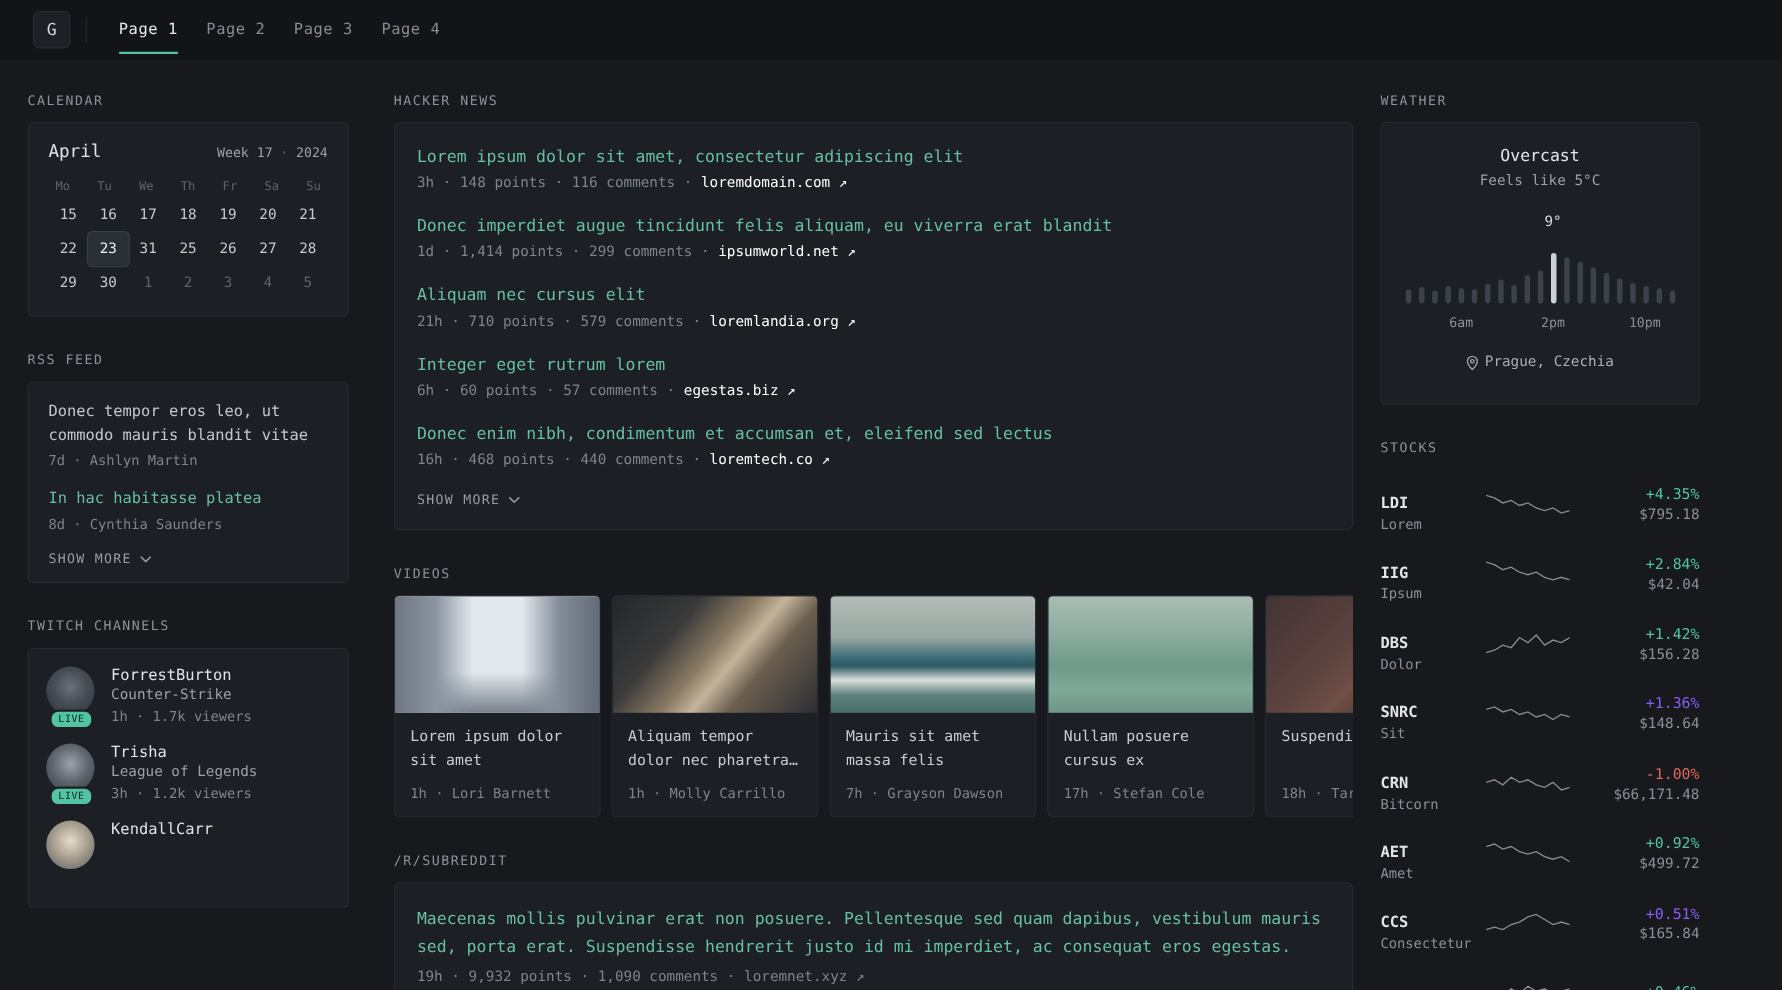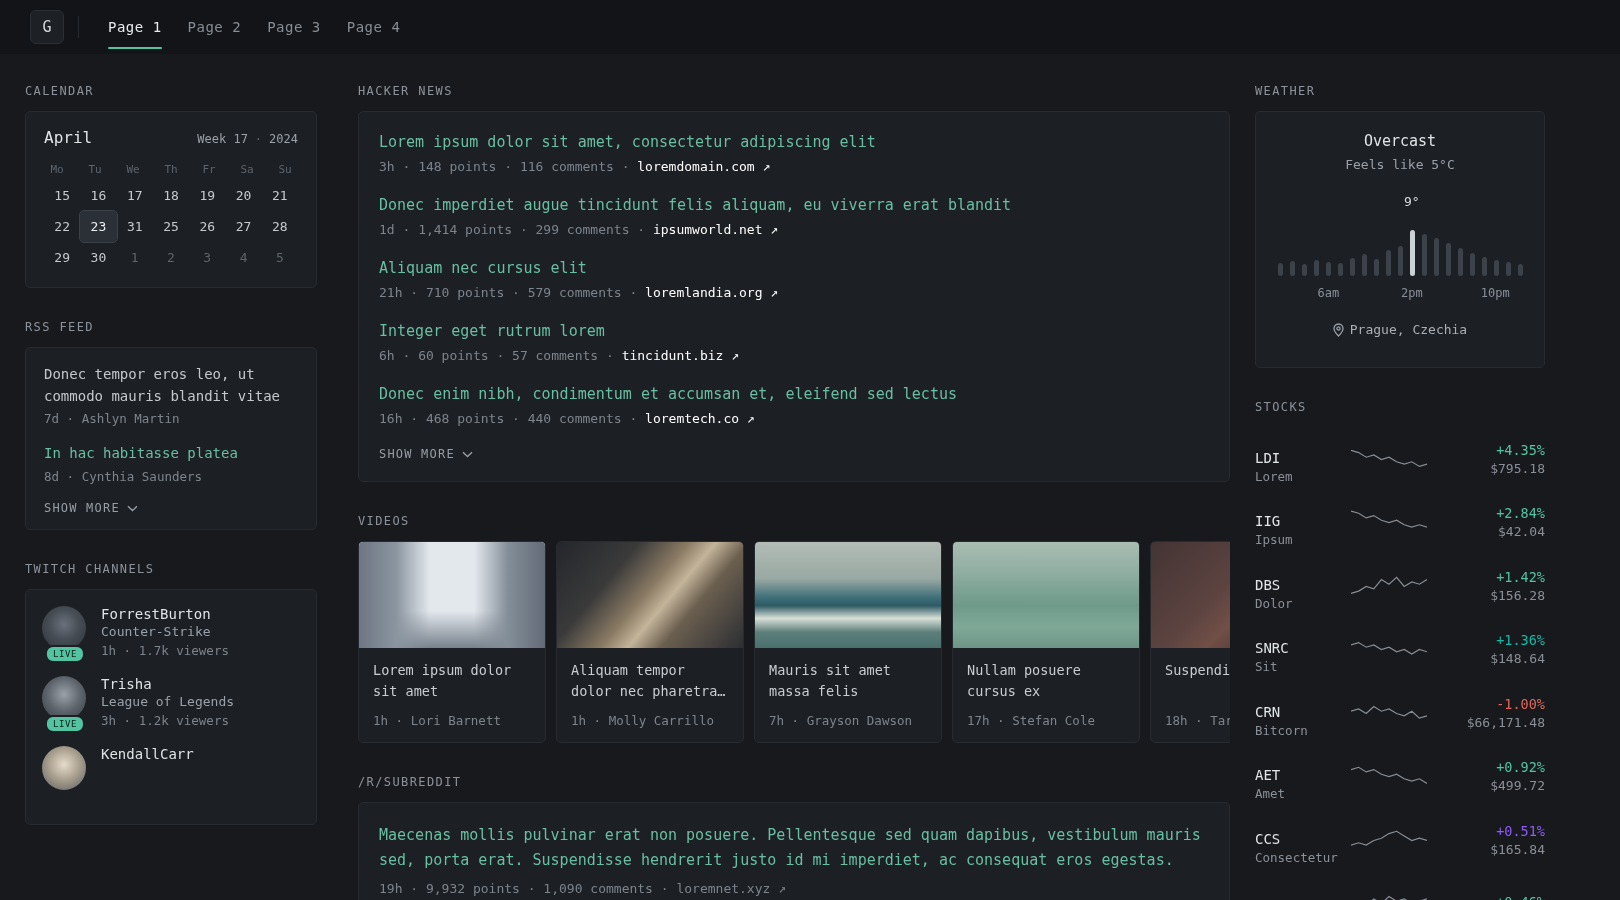--- a/index.html
+++ b/index.html
@@ -120,21 +120,21 @@
   .w-bar.hl { background:#ccd1d6; }
   .w-times { position:relative; height:16px; margin-top:10px; }
   .w-time { position:absolute; transform:translateX(-50%); font-size:12px; color:#8a9098; }
   .w-loc { margin-top:20px; display:flex; align-items:center; justify-content:center; gap:6px;
     font-size:13px; color:#aab0b6; }
   .w-loc svg { stroke:#9aa1a8; }
 
   
   .stock-row { display:flex; align-items:center; min-height:63.5px; }
   .stock-left { width:96px; flex:none; }
-  .stock-ticker { font-size:14px; font-weight:normal; color:#e2e5e8;margin-top:16px; }
+  .stock-ticker { font-size:14px; font-weight:bold; color:#e2e5e8;margin-top:16px; }
   .stock-name { font-size:12.5px; color:#8a9098; margin-top:3px; }
   .spark { width:76px; height:30px; flex:none; }
   .spark polyline { fill:none; stroke:#878e95; stroke-width:1.2; }
   .stock-right { flex:1; text-align:right; }
   .stock-change { font-size:13.5px; }
   .stock-price { font-size:13px; color:#8a9098; margin-top:3px; }
 </style>
 </head>
 <body>
 
@@ -276,21 +276,21 @@
             <div class="hn-item">
               <div class="hn-title">Donec imperdiet augue tincidunt felis aliquam, eu viverra erat blandit</div>
               <div class="hn-meta"><span>1d · 1,414 points · 299 comments · </span><span class="link">ipsumworld.net ↗</span></div>
             </div>
             <div class="hn-item">
               <div class="hn-title">Aliquam nec cursus elit</div>
               <div class="hn-meta"><span>21h · 710 points · 579 comments · </span><span class="link">loremlandia.org ↗</span></div>
             </div>
             <div class="hn-item">
               <div class="hn-title">Integer eget rutrum lorem</div>
-              <div class="hn-meta"><span>6h · 60 points · 57 comments · </span><span class="link">tincidunt.biz ↗</span></div>
+              <div class="hn-meta"><span>6h · 60 points · 57 comments · </span><span class="link">egestas.biz ↗</span></div>
             </div>
             <div class="hn-item">
               <div class="hn-title">Donec enim nibh, condimentum et accumsan et, eleifend sed lectus</div>
               <div class="hn-meta"><span>16h · 468 points · 440 comments · </span><span class="link">loremtech.co ↗</span></div>
             </div>
           </div>
         <div id="hn-more">
             <div class="show-more">
               <span>SHOW MORE</span>
               <svg width="11" height="7" viewBox="0 0 11 7" fill="none" stroke-width="1.4">
@@ -447,21 +447,21 @@
           </div>
           <div class="stock-row">
             <div class="stock-left">
               <div class="stock-ticker">SNRC</div>
               <div class="stock-name">Sit</div>
             </div>
             <svg viewBox="0 0 76 30" class="spark">
               <polyline points="0.0,10.9 7.6,8.6 15.2,13.2 22.8,10.9 30.4,15.5 38.0,13.2 45.6,17.8 53.2,15.5 60.8,20.1 68.4,15.5 76.0,17.8"></polyline>
             </svg>
             <div class="stock-right">
-              <div class="stock-change" style="color: #14b8a6;">+1.36%</div>
+              <div class="stock-change" style="color: #8b5cf6;">+1.36%</div>
               <div class="stock-price">$148.64</div>
             </div>
           </div>
           <div class="stock-row">
             <div class="stock-left">
               <div class="stock-ticker">CRN</div>
               <div class="stock-name">Bitcorn</div>
             </div>
             <svg viewBox="0 0 76 30" class="spark">
               <polyline points="0.0,13.2 7.6,10.9 15.2,15.5 22.8,8.6 30.4,13.2 38.0,10.9 45.6,15.5 53.2,17.8 60.8,13.2 68.4,20.1 76.0,17.8"></polyline>

